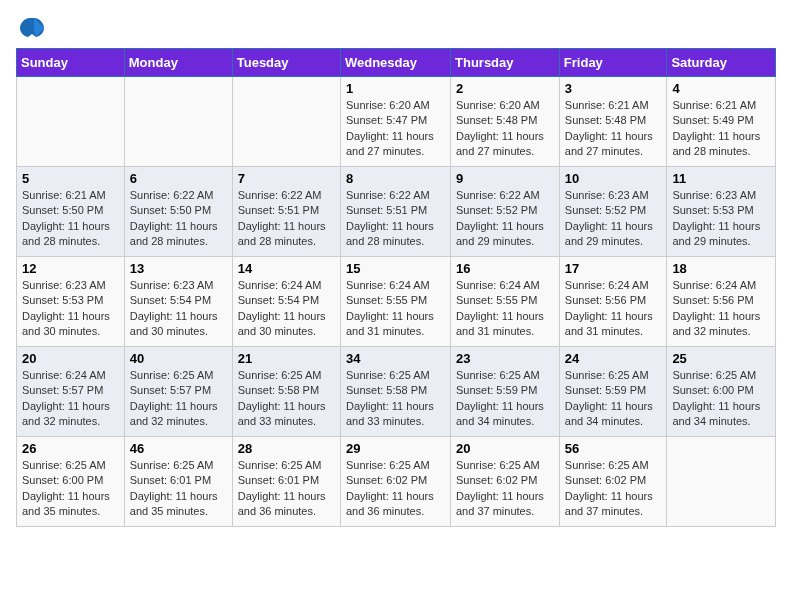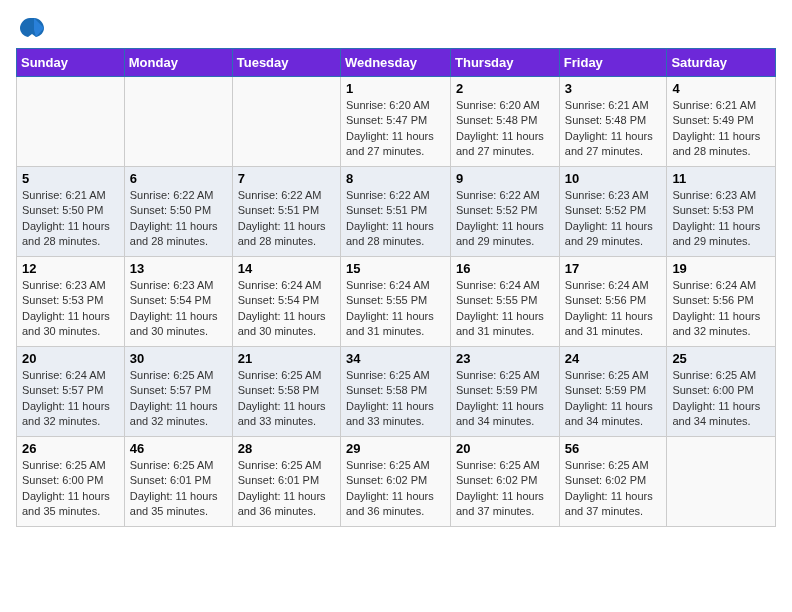--- a/index.html
+++ b/index.html
@@ -232,35 +232,35 @@
 Sunset: 5:55 PM
 Daylight: 11 hours and 31 minutes.</div>
         </td>
         <td>
           <span class="day-num">17</span>
           <div class="day-info" style="white-space: pre-line;">Sunrise: 6:24 AM
 Sunset: 5:56 PM
 Daylight: 11 hours and 31 minutes.</div>
         </td>
         <td>
-          <span class="day-num">19</span>
+          <span class="day-num">18</span>
           <div class="day-info" style="white-space: pre-line;">Sunrise: 6:24 AM
 Sunset: 5:56 PM
 Daylight: 11 hours and 32 minutes.</div>
         </td>
       </tr>
       <tr>
         <td>
           <span class="day-num">20</span>
           <div class="day-info" style="white-space: pre-line;">Sunrise: 6:24 AM
 Sunset: 5:57 PM
 Daylight: 11 hours and 32 minutes.</div>
         </td>
         <td>
-          <span class="day-num">30</span>
+          <span class="day-num">40</span>
           <div class="day-info" style="white-space: pre-line;">Sunrise: 6:25 AM
 Sunset: 5:57 PM
 Daylight: 11 hours and 32 minutes.</div>
         </td>
         <td>
           <span class="day-num">21</span>
           <div class="day-info" style="white-space: pre-line;">Sunrise: 6:25 AM
 Sunset: 5:58 PM
 Daylight: 11 hours and 33 minutes.</div>
         </td>

